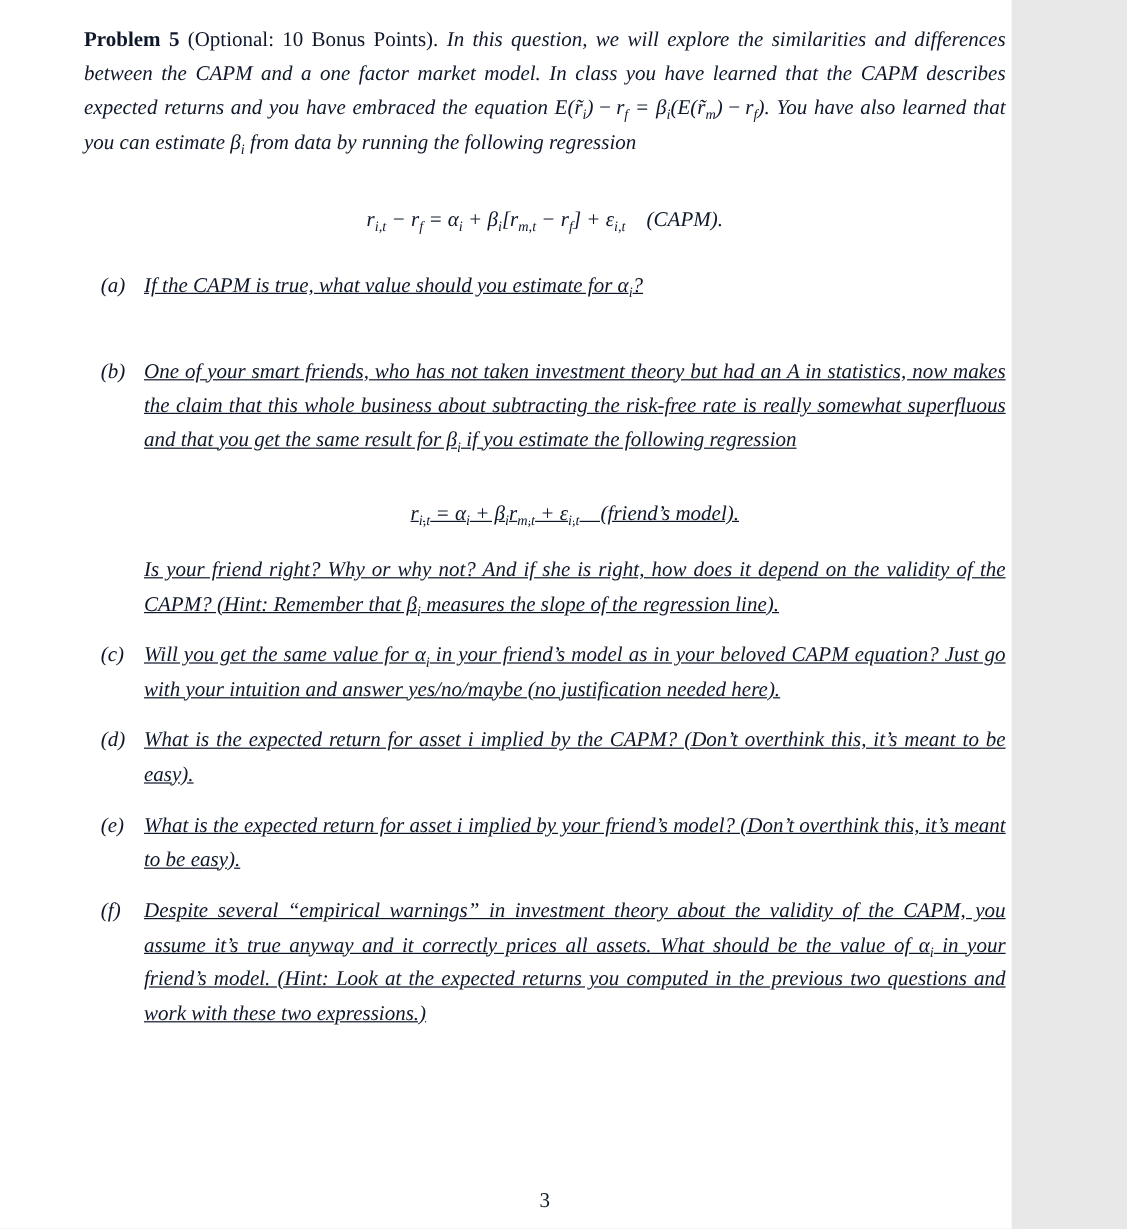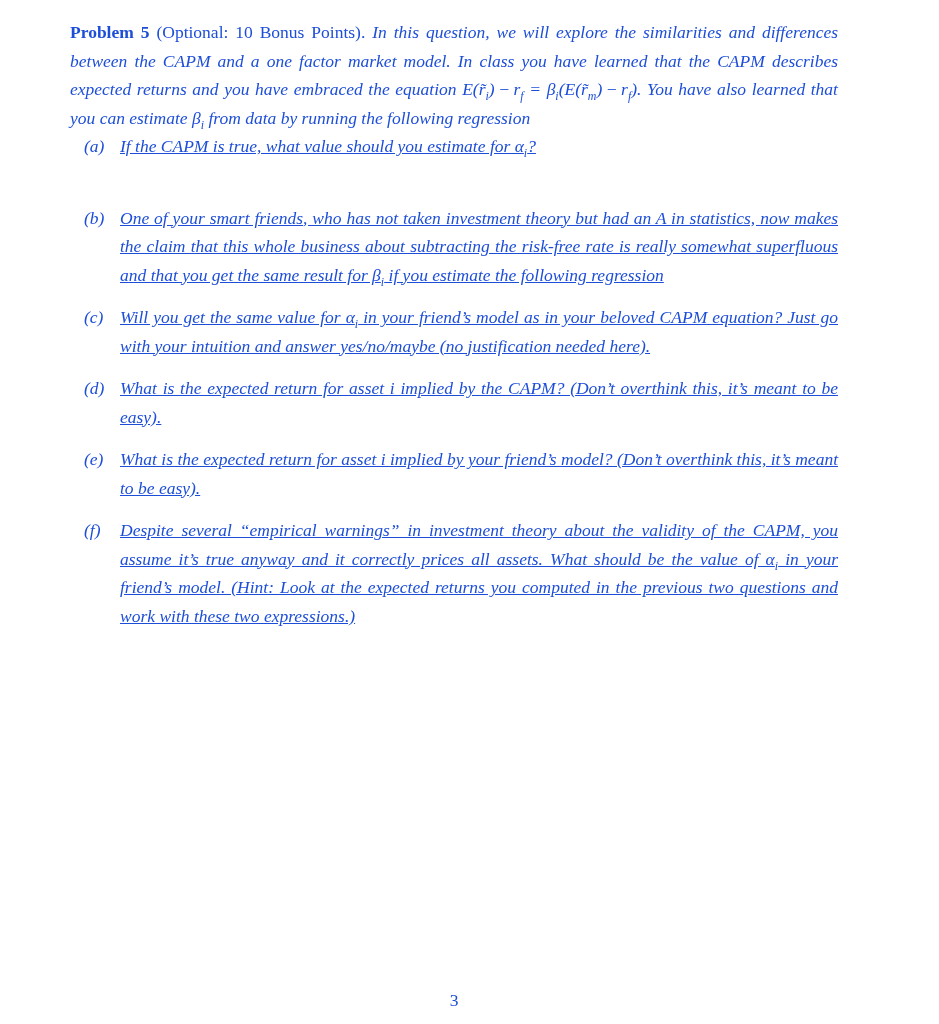--- a/index.html
+++ b/index.html
@@ -1,22 +1,22 @@
 <!DOCTYPE html>
 <html><head>
 <meta charset="utf-8">
 <style>
   * { margin: 0; padding: 0; box-sizing: border-box; }
   html, body { background: #e8e8e8; }
   .page {
     position: relative;
-    width: 939px;
+    width: 843px;
     height: 1024px;
     background: #ffffff;
-    color: #1d4ed8;
+    color: #0f172a;
     font-family: "Liberation Serif", "DejaVu Serif", serif;
     font-size: 17.5px;
     line-height: 28.5px;
     overflow: hidden;
   }
   .content {
     position: absolute;
     left: 70px;
     top: 0;
     width: 768px;
@@ -65,32 +65,35 @@
 </head>
 <body>
 
 <div class="page">
   <div class="content">
 
     <p class="intro"><span class="title">Problem 5</span>
       <span class="subtitle">(Optional: 10 Bonus Points).</span>
       <span class="it">In this question, we will explore the similarities and differences between the CAPM and a one factor market model. In class you have learned that the CAPM describes expected returns and you have embraced the equation E(r̃<sub>i</sub>) − r<sub>f</sub> = β<sub>i</sub>(E(r̃<sub>m</sub>) − r<sub>f</sub>). You have also learned that you can estimate β<sub>i</sub> from data by running the following regression</span></p>
 
+    <div class="equation capm">r<sub>i,t</sub> − r<sub>f</sub> = α<sub>i</sub> + β<sub>i</sub>[r<sub>m,t</sub> − r<sub>f</sub>] + ε<sub>i,t</sub>&nbsp;&nbsp;&nbsp;&nbsp;(CAPM).</div>
 
     <div class="items">
 
       <div class="item item-a">
         <span class="item-label">(a)</span>
         <div class="item-body">If the CAPM is true, what value should you estimate for α<sub>i</sub>?</div>
       </div>
 
       <div class="item">
         <span class="item-label">(b)</span>
         <div class="item-body">
           <div>One of your smart friends, who has not taken investment theory but had an A in statistics, now makes the claim that this whole business about subtracting the risk-free rate is really somewhat superfluous and that you get the same result for β<sub>i</sub> if you estimate the following regression</div>
+          <div class="equation item-eq">r<sub>i,t</sub> = α<sub>i</sub> + β<sub>i</sub>r<sub>m,t</sub> + ε<sub>i,t</sub>&nbsp;&nbsp;&nbsp;&nbsp;(friend’s model).</div>
+          <div>Is your friend right? Why or why not? And if she is right, how does it depend on the validity of the CAPM? (Hint: Remember that β<sub>i</sub> measures the slope of the regression line).</div>
         </div>
       </div>
 
       <div class="item">
         <span class="item-label">(c)</span>
         <div class="item-body">Will you get the same value for α<sub>i</sub> in your friend’s model as in your beloved CAPM equation? Just go with your intuition and answer yes/no/maybe (no justification needed here).</div>
       </div>
 
       <div class="item">
         <span class="item-label">(d)</span>

